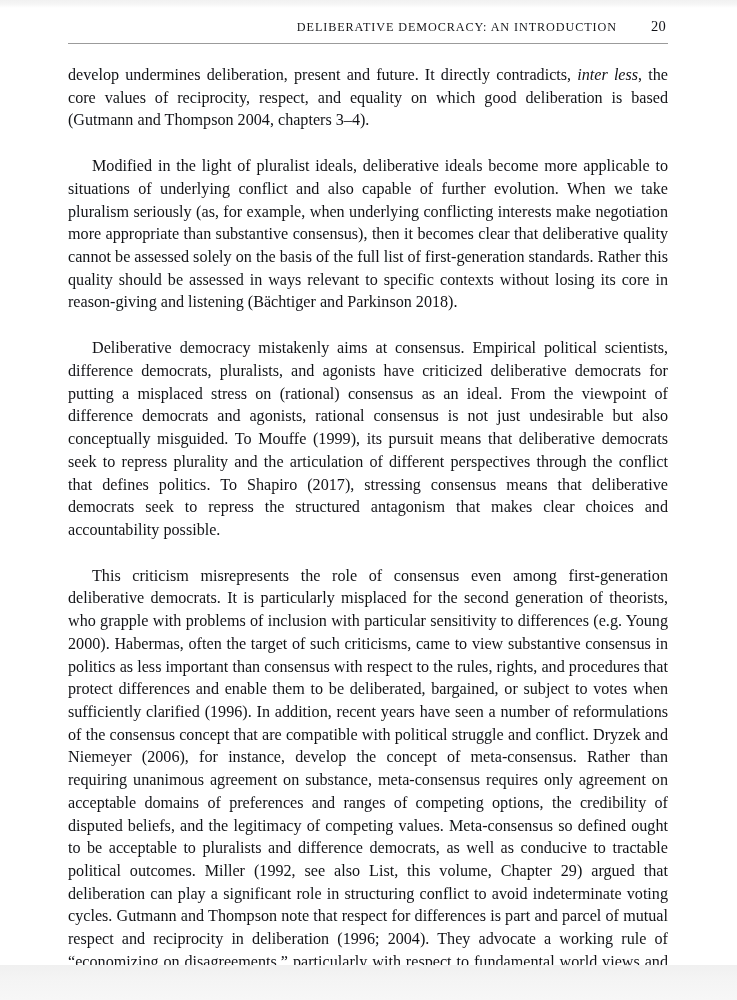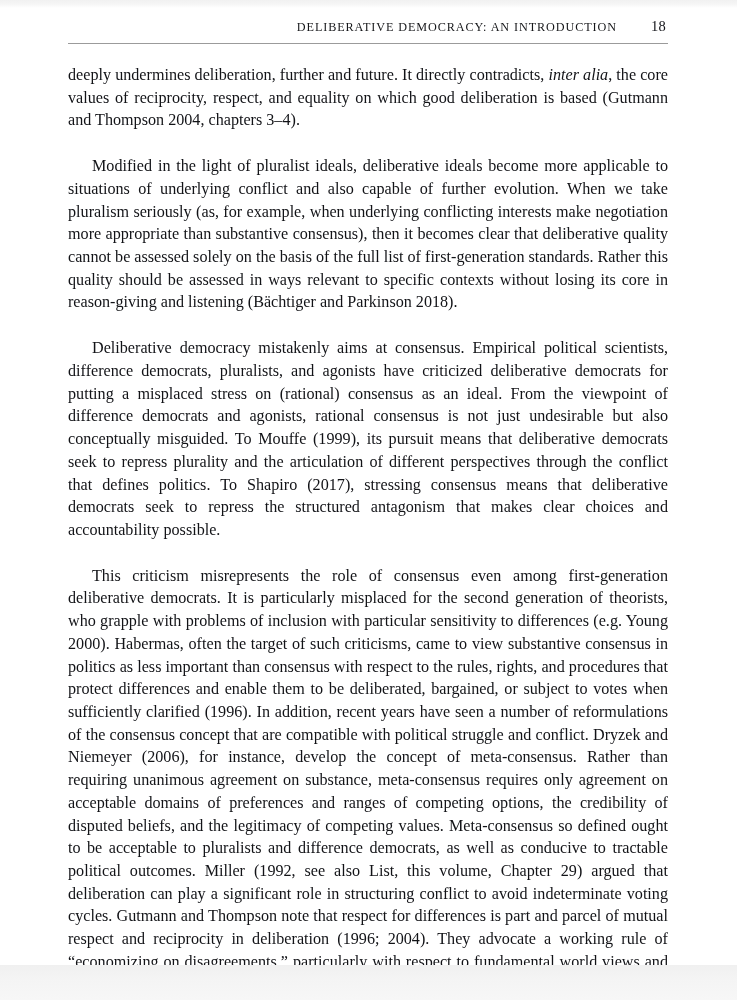--- a/index.html
+++ b/index.html
@@ -100,28 +100,28 @@
 </head>
 <body>
 
 <div class="scan-band-top"></div>
 
 <div class="page">
   <div class="page-inner">
 
     <div class="running-head">
       <span class="running-head-title">Deliberative Democracy: An Introduction</span>
-      <span class="running-head-pageno">18</span>
+      <span class="running-head-pageno">20</span>
     </div>
 
     <div class="head-rule"></div>
 
     <div class="body-copy">
 
-      <p><span>deeply undermines deliberation, further and future. It directly contradicts, </span><em>inter alia</em><span>, the core values of reciprocity, respect, and equality on which good deliberation is based (Gutmann and Thompson 2004, chapters 3–4).</span></p>
+      <p><span>develop undermines deliberation, present and future. It directly contradicts, </span><em>inter less</em><span>, the core values of reciprocity, respect, and equality on which good deliberation is based (Gutmann and Thompson 2004, chapters 3–4).</span></p>
 
       <p class="indented"><span>Modified in the light of pluralist ideals, deliberative ideals become more applicable to situations of underlying conflict and also capable of further evolution. When we take pluralism seriously (as, for example, when underlying conflicting interests make negotiation more appropriate than substantive consensus), then it becomes clear that deliberative quality cannot be assessed solely on the basis of the full list of first-generation standards. Rather this quality should be assessed in ways relevant to specific contexts without losing its core in reason-giving and listening (Bächtiger and Parkinson 2018).</span></p>
 
       <p class="indented"><span class="run-in">Deliberative democracy mistakenly aims at consensus.</span><span> Empirical political scientists, difference democrats, pluralists, and agonists have criticized deliberative democrats for putting a misplaced stress on (rational) consensus as an ideal. From the viewpoint of difference democrats and agonists, rational consensus is not just undesirable but also conceptually misguided. To Mouffe (1999), its pursuit means that deliberative democrats seek to repress plurality and the articulation of different perspectives through the conflict that defines politics. To Shapiro (2017), stressing consensus means that deliberative democrats seek to repress the structured antagonism that makes clear choices and accountability possible.</span></p>
 
       <p class="indented"><span>This criticism misrepresents the role of consensus even among first-generation deliberative democrats. It is particularly misplaced for the second generation of theorists, who grapple with problems of inclusion with particular sensitivity to differences (e.g. Young 2000). Habermas, often the target of such criticisms, came to view substantive consensus in politics as less important than consensus with respect to the rules, rights, and procedures that protect differences and enable them to be deliberated, bargained, or subject to votes when sufficiently clarified (1996). In addition, recent years have seen a number of reformulations of the consensus concept that are compatible with political struggle and conflict. Dryzek and Niemeyer (2006), for instance, develop the concept of meta-consensus. Rather than requiring unanimous agreement on substance, meta-consensus requires only agreement on acceptable domains of preferences and ranges of competing options, the credibility of disputed beliefs, and the legitimacy of competing values. Meta-consensus so defined ought to be acceptable to pluralists and difference democrats, as well as conducive to tractable political outcomes. Miller (1992, see also List, this volume, Chapter 29) argued that deliberation can play a significant role in structuring conflict to avoid indeterminate voting cycles. Gutmann and Thompson note that respect for differences is part and parcel of mutual respect and reciprocity in deliberation (1996; 2004). They advocate a working rule of “economizing on disagreements,” particularly with respect to fundamental world views and principles in those many cases that do not require agreement “all the way down.” Others suggest thinking of consensus as a “working agreement” (Eriksen 2009) that entails “some movements of positions and normative learning” yet also ultimately rests not on the “same reasons” as in Habermas ([1992] 1996), but on “different, but reasonable and mutually acceptable grounds” (Eriksen 2009, 51; Gutmann and Thompson 2004, chapters 2, 4; see also Sunstein 1995).</span></p>
 
     </div>
   </div>
 </div>

